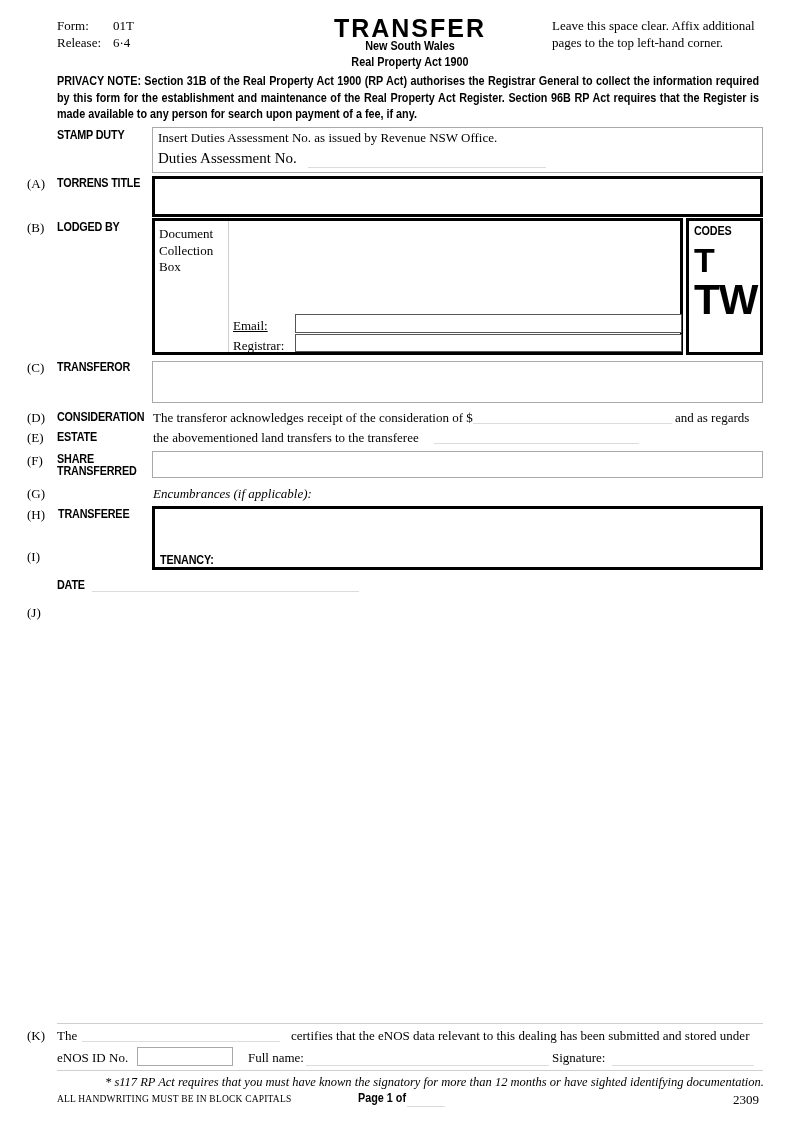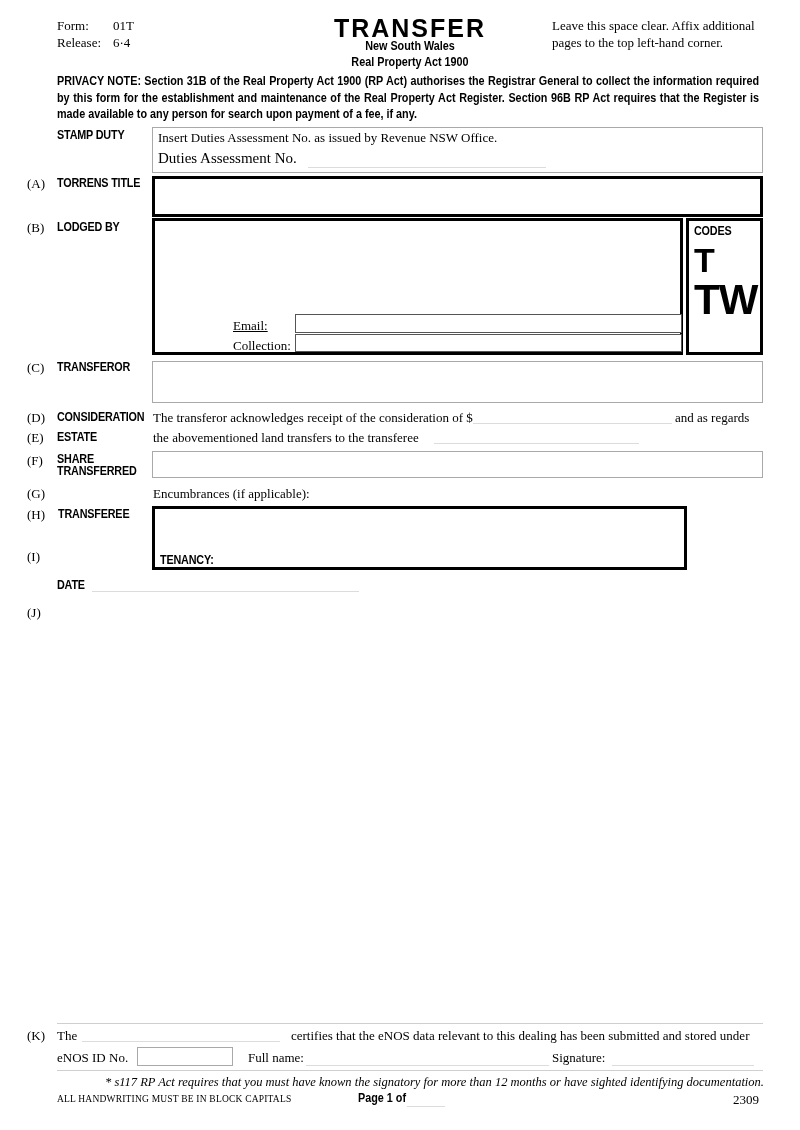--- a/index.html
+++ b/index.html
@@ -38,23 +38,26 @@
   <div class="abs fillline" style="left:155px;top:24px;width:238px;height:15px;"></div>
 </div>
 
 <div class="abs marker" style="left:27px;top:176px;">(A)</div>
 <div class="abs lbl" style="left:57px;top:176px;">TORRENS TITLE</div>
 <div class="abs thickbox" style="left:152px;top:176px;width:611px;height:41px;"></div>
 
 <div class="abs marker" style="left:27px;top:220px;">(B)</div>
 <div class="abs lbl" style="left:57px;top:220px;">LODGED BY</div>
 <div class="abs thickbox" style="left:152px;top:218px;width:531px;height:137px;">
+  <div class="abs" style="left:0;top:0;width:73px;height:131px;border-right:1px solid #cfcfcf;">
+    <div class="abs txt" style="left:4px;top:5px;width:66px;line-height:16.5px;">Document Collection Box</div>
+  </div>
   <div class="abs txt" style="left:78px;top:97px;text-decoration:underline;">Email:</div>
   <div class="abs inputcell" style="left:140px;top:93px;width:387px;height:19px;"></div>
-  <div class="abs txt" style="left:78px;top:117px;">Collection:</div>
+  <div class="abs txt" style="left:78px;top:117px;">Registrar:</div>
   <div class="abs inputcell" style="left:140px;top:113px;width:387px;height:18px;"></div>
 </div>
 <div class="abs thickbox" style="left:686px;top:218px;width:77px;height:137px;">
   <div class="abs lbl" style="left:5px;top:3px;">CODES</div>
   <div class="abs sans" style="left:5px;top:20px;font-weight:bold;font-size:34px;line-height:38px;">T</div>
   <div class="abs sans" style="left:5px;top:60px;font-weight:bold;font-size:42px;line-height:38px;letter-spacing:-1px;">TW</div>
 </div>
 
 <div class="abs marker" style="left:27px;top:360px;">(C)</div>
 <div class="abs lbl" style="left:57px;top:360px;">TRANSFEROR</div>
@@ -72,25 +75,25 @@
 <div class="abs fillline" style="left:434px;top:429px;width:205px;height:14px;"></div>
 
 <div class="abs marker" style="left:27px;top:453px;">(F)</div>
 <div class="abs lbl" style="left:57px;top:453px;line-height:12px;">
   <div>SHARE</div>
   <div>TRANSFERRED</div>
 </div>
 <div class="abs thinbox" style="left:152px;top:451px;width:611px;height:27px;"></div>
 
 <div class="abs marker" style="left:27px;top:486px;">(G)</div>
-<div class="abs txt" style="left:153px;top:486px;">Encumbrances (if applicable):</div>
+<div class="abs txt" style="left:153px;top:486px;font-style:italic;">Encumbrances (if applicable):</div>
 
 <div class="abs marker" style="left:27px;top:507px;">(H)</div>
 <div class="abs lbl" style="left:58px;top:507px;">TRANSFEREE</div>
-<div class="abs thickbox" style="left:152px;top:506px;width:535px;height:64px;text-align:right;">
+<div class="abs thickbox" style="left:152px;top:506px;width:611px;height:64px;text-align:right;">
   <div class="abs lbl" style="left:5px;top:44px;">TENANCY:</div>
 </div>
 <div class="abs marker" style="left:27px;top:549px;">(I)</div>
 
 <div class="abs lbl" style="left:57px;top:578px;">DATE</div>
 <div class="abs fillline" style="left:92px;top:577px;width:267px;height:14px;"></div>
 
 <div class="abs marker" style="left:27px;top:605px;">(J)</div>
 
 <div class="abs" style="left:57px;top:1023px;width:706px;border-top:1px solid #cfcfcf;"></div>

